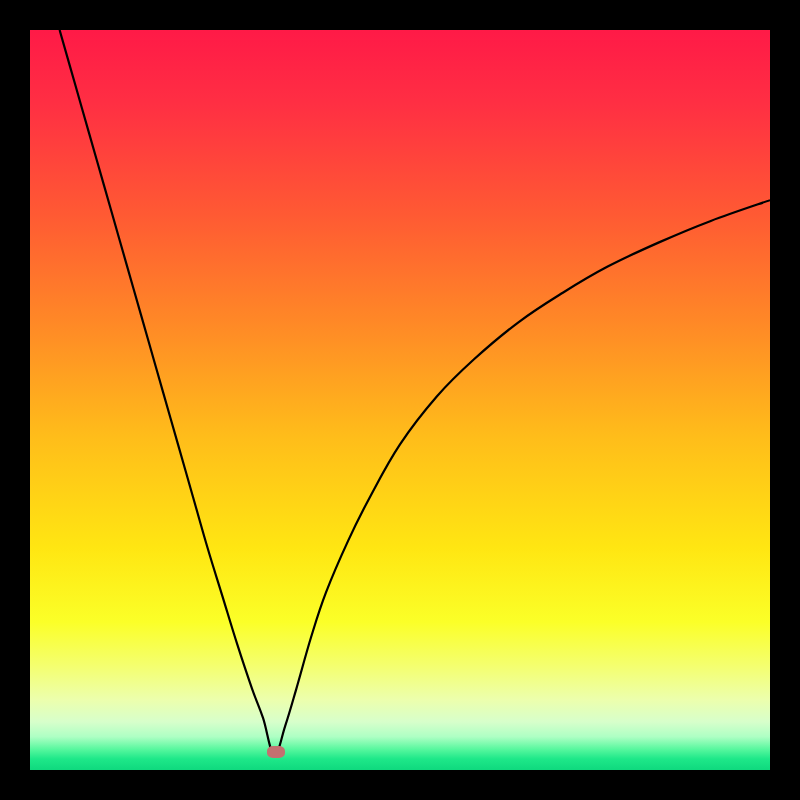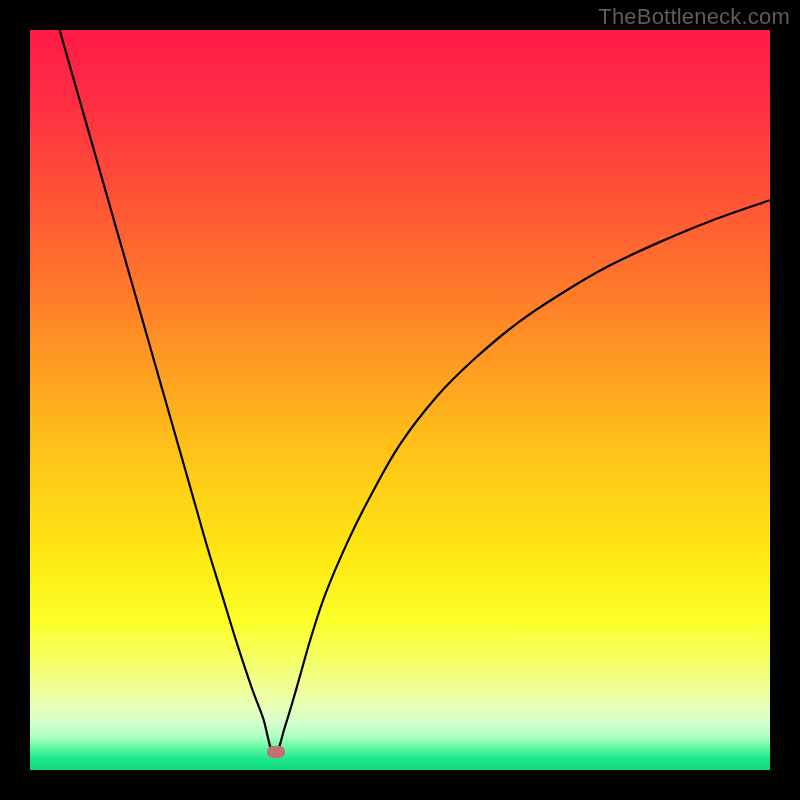--- a/index.html
+++ b/index.html
@@ -54,21 +54,20 @@
     height: 12px;
     border-radius: 6px / 5px;
     background: #c37070;
     transform: translate(-50%, -50%);
   }
 </style>
 </head>
 <body>
 <div class="frame">
 
-  <div class="watermark">TheBottleneck.com</div>
 
   <div class="plot">
     <svg class="gradient" viewBox="0 0 740 740" preserveAspectRatio="none">
       <defs>
         <linearGradient id="bg" x1="0" y1="0" x2="0" y2="1">
 
         <stop offset="0%" stop-color="#ff1a47"></stop>
             <stop offset="10%" stop-color="#ff2f43"></stop>
             <stop offset="25%" stop-color="#ff5a33"></stop>
             <stop offset="40%" stop-color="#ff8a26"></stop>

